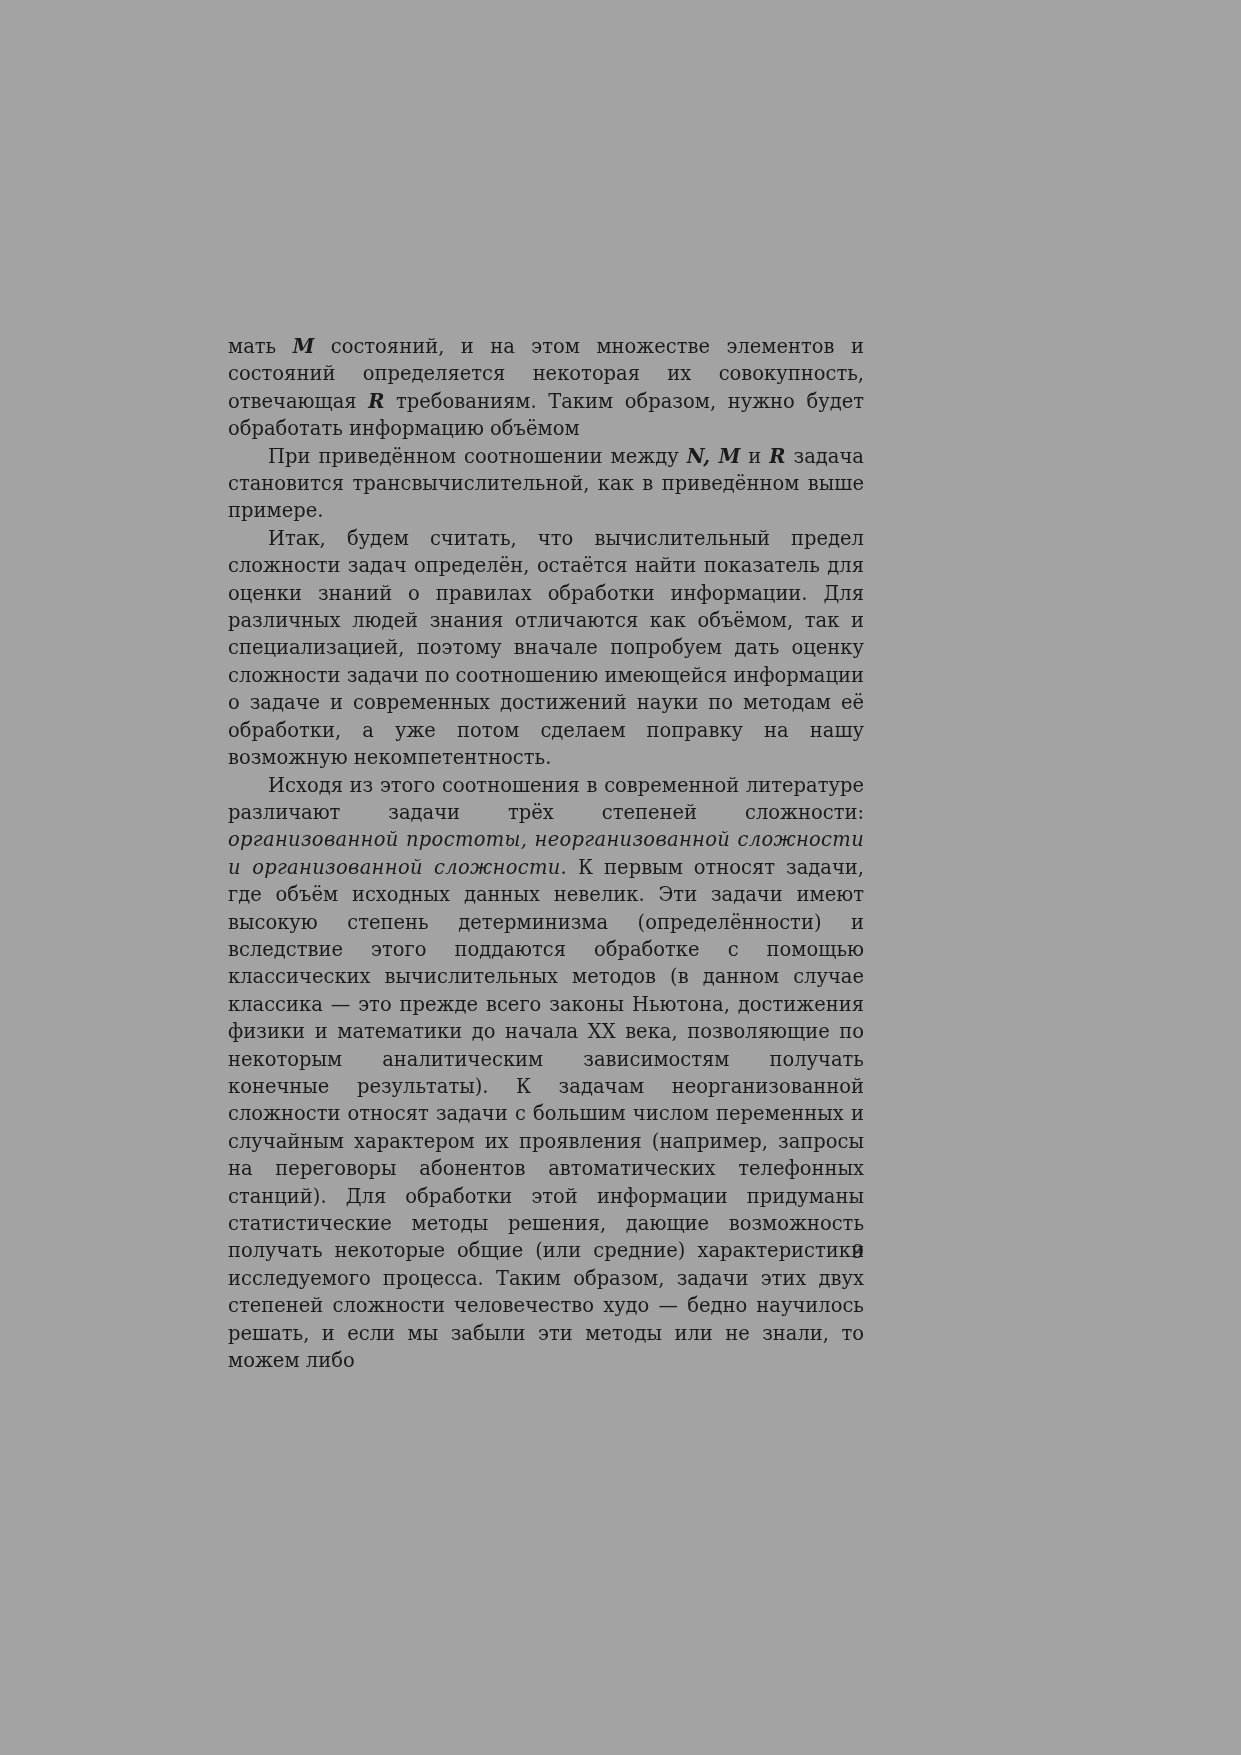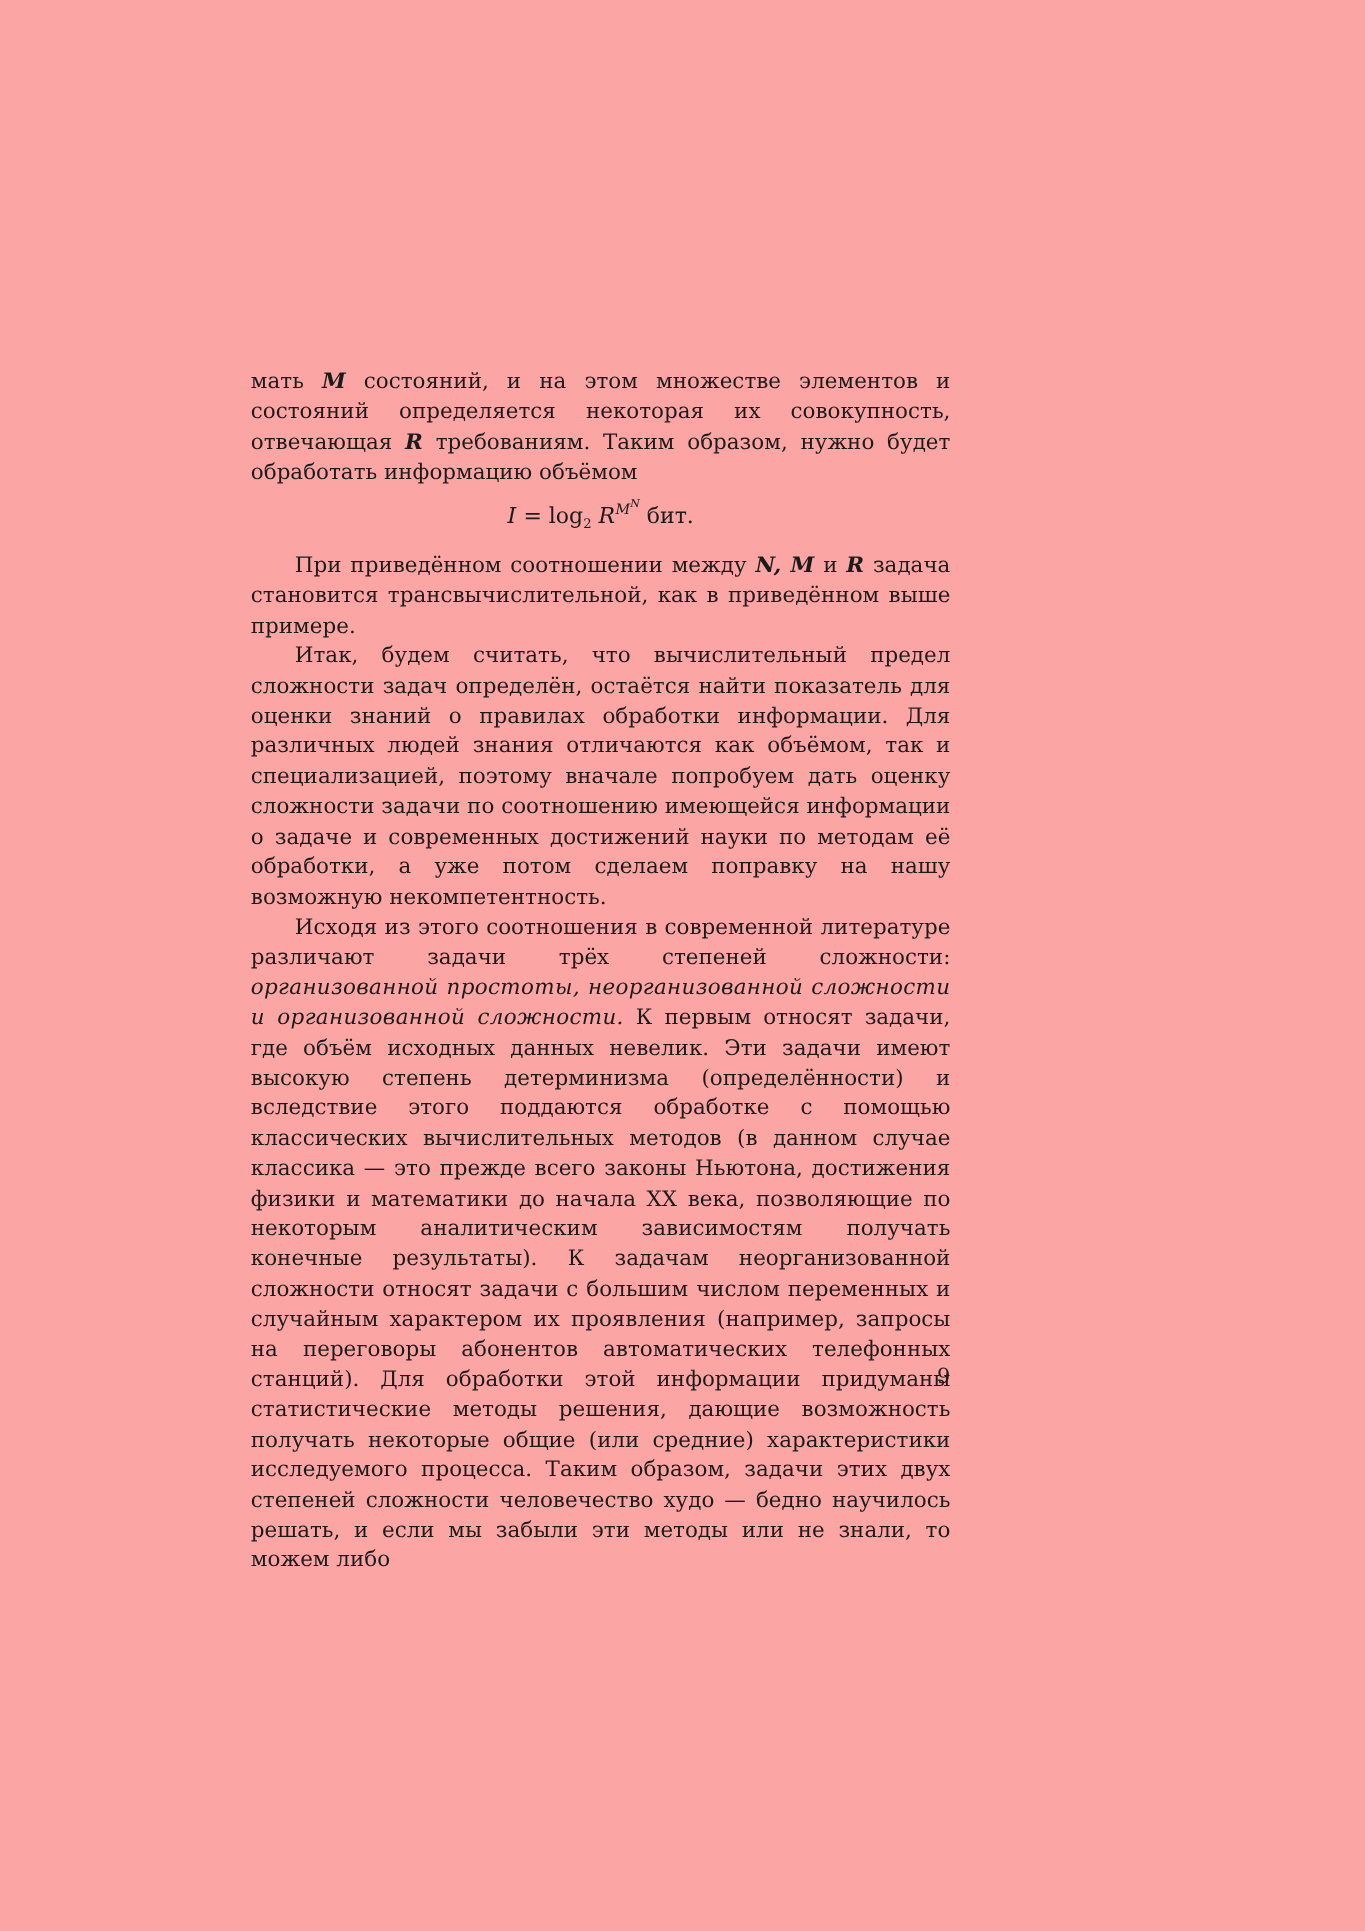--- a/index.html
+++ b/index.html
@@ -8,21 +8,21 @@
     width: 1241px;
     height: 1755px;
     position: relative;
     font-family: "DejaVu Serif", "Liberation Serif", serif;
     color: #1b1b1b;
     overflow: hidden;
   }
   .page {
     position: absolute;
     inset: 0;
-    background: #fca5a5;
+    background: #a3a3a3;
   }
   .text-block {
     position: absolute;
     left: 228px;
     top: 333px;
     width: 636px;
     font-size: 19.5px;
     line-height: 27.4px;
     text-align: justify;
     text-justify: inter-word;
@@ -63,19 +63,18 @@
     text-align: right;
     font-size: 19px;
   }
 </style>
 </head>
 <body>
 
 <div class="page">
   <div class="text-block">
       <div class="para"><span class="run-n">мать </span><span class="run-bi">М</span><span class="run-n"> состояний, и на этом множестве элементов и состояний определяется некоторая их совокупность, отвечающая </span><span class="run-bi">R</span><span class="run-n"> требованиям. Таким образом, нужно будет обработать информацию объёмом</span></div>
-      <div class="formula"><span class="run-i">I</span><span class="run-n"> = log</span><span class="run-sub">2</span><span class="run-n"> </span><span class="run-i">R</span><span class="run-sup">M</span><span class="run-supsup">N</span><span class="run-n"> бит.</span></div>
       <div class="para indent"><span class="run-n">При приведённом соотношении между </span><span class="run-bi">N, М</span><span class="run-n"> и </span><span class="run-bi">R</span><span class="run-n"> задача становится трансвычислительной, как в приведённом выше примере.</span></div>
       <div class="para indent"><span class="run-n">Итак, будем считать, что вычислительный предел сложности задач определён, остаётся найти показатель для оценки знаний о правилах обработки информации. Для различных людей знания отличаются как объёмом, так и специализацией, поэтому вначале попробуем дать оценку сложности задачи по соотношению имеющейся информации о задаче и современных достижений науки по методам её обработки, а уже потом сделаем поправку на нашу возможную некомпетентность.</span></div>
       <div class="para indent"><span class="run-n">Исходя из этого соотношения в современной литературе различают задачи трёх степеней сложности: </span><span class="run-i">организованной простоты, неорганизованной сложности и организованной сложности.</span><span class="run-n"> К первым относят задачи, где объём исходных данных невелик. Эти задачи имеют высокую степень детерминизма (определённости) и вследствие этого поддаются обработке с помощью классических вычислительных методов (в данном случае классика — это прежде всего законы Ньютона, достижения физики и математики до начала XX века, позволяющие по некоторым аналитическим зависимостям получать конечные результаты). К задачам неорганизованной сложности относят задачи с большим числом переменных и случайным характером их проявления (например, запросы на переговоры абонентов автоматических телефонных станций). Для обработки этой информации придуманы статистические методы решения, дающие возможность получать некоторые общие (или средние) характеристики исследуемого процесса. Таким образом, задачи этих двух степеней сложности человечество худо — бедно научилось решать, и если мы забыли эти методы или не знали, то можем либо</span></div>
     </div>
   <div class="page-number">9</div>
 </div>
 
 </body></html>

